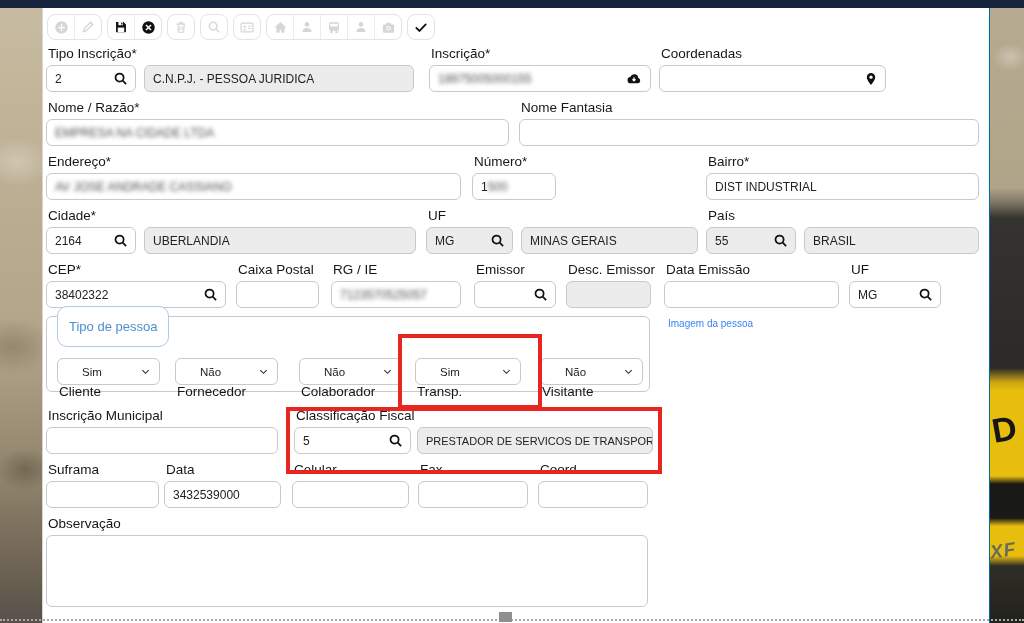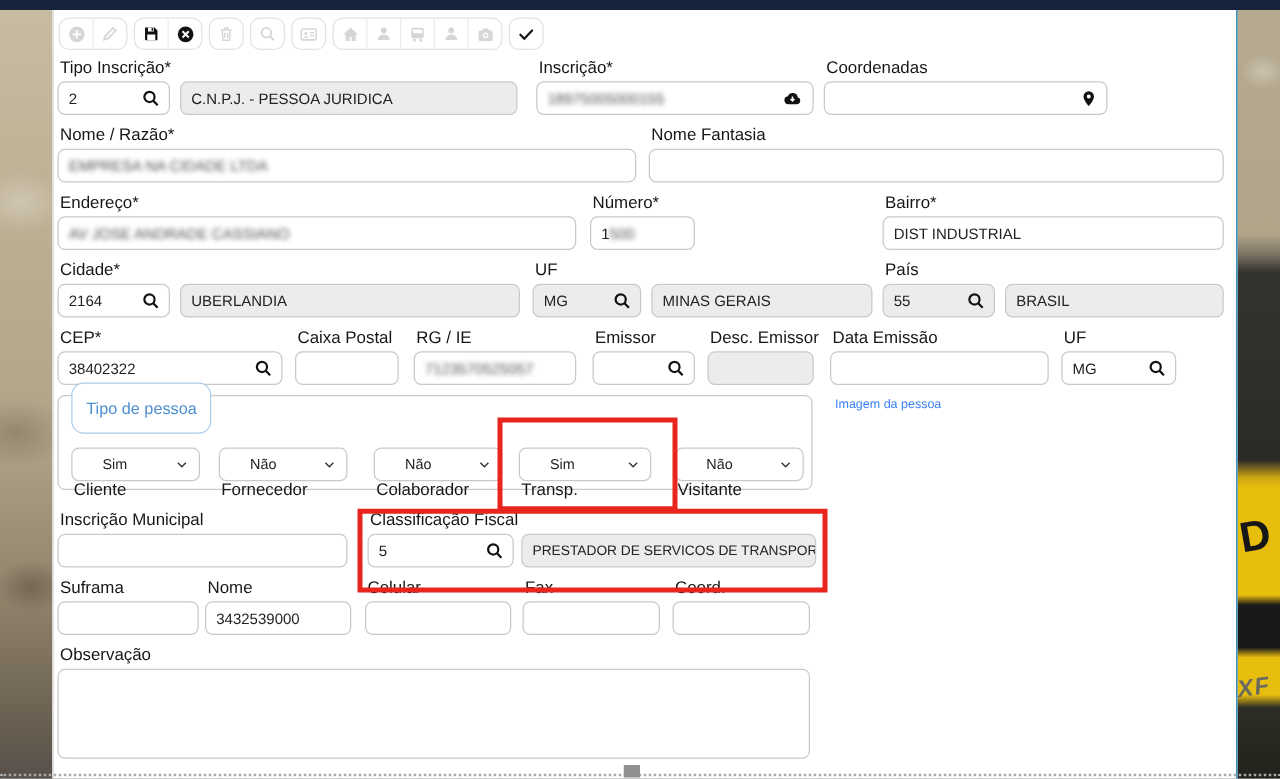--- a/index.html
+++ b/index.html
@@ -490,21 +490,21 @@
     </div>
 
     <div class="row" style="top:454px">
       <div class="fg" style="left:3px;width:113px">
         <div class="lbl">Suframa</div>
         <div class="inp">
           <span></span>
         </div>
       </div>
       <div class="fg" style="left:121px;width:117px">
-        <div class="lbl">Nome</div>
+        <div class="lbl">Data</div>
         <div class="inp">
           <span>3432539000</span>
         </div>
       </div>
       <div class="fg" style="left:249px;width:117px">
         <div class="lbl">Celular</div>
         <div class="inp">
           <span></span>
         </div>
       </div>

